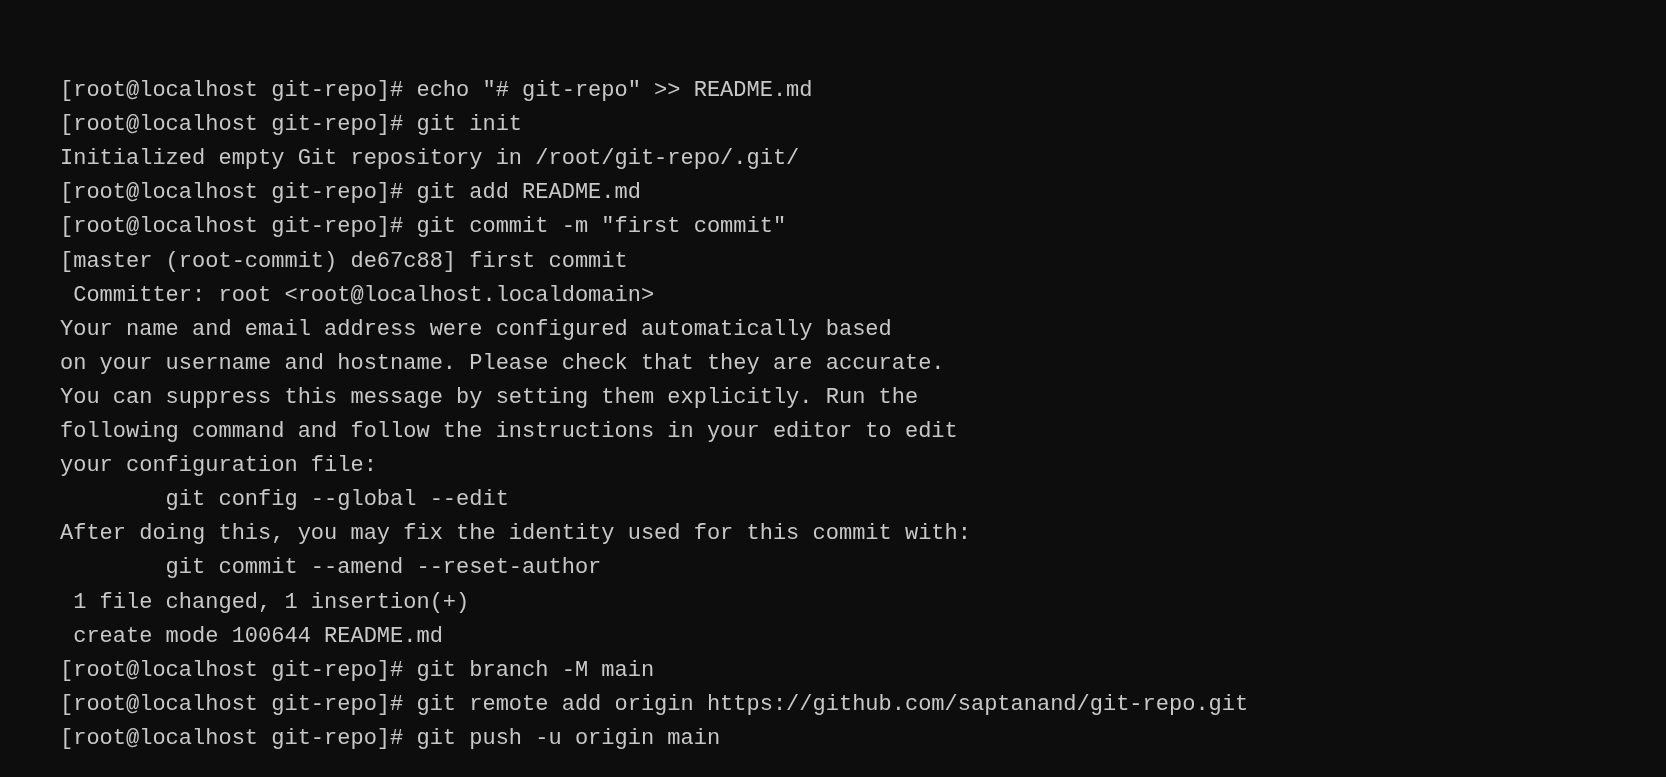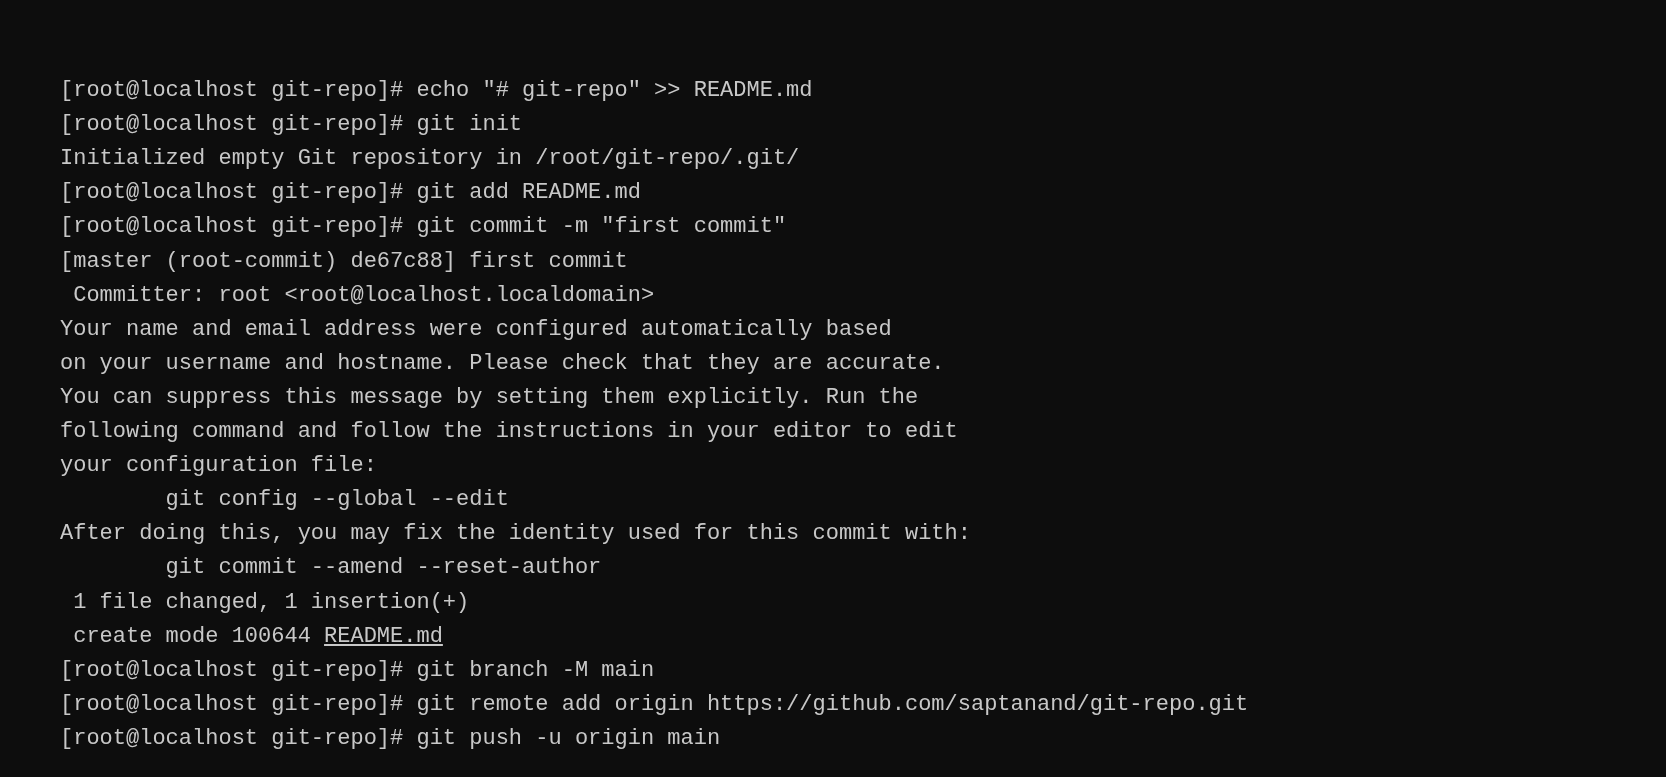--- a/index.html
+++ b/index.html
@@ -25,20 +25,19 @@
       line-height: 1.55;
       color: #c8c8c8;
       white-space: pre;
     }
 
     .line {
       display: block;
     }
 
     .underline {
-      text-decoration: underline;
     }
   </style>
 </head>
 <body>
 
 <div class="terminal">
 <span class="line">[root@localhost git-repo]# echo "# git-repo" &gt;&gt; README.md</span><span class="line">[root@localhost git-repo]# git init</span><span class="line">Initialized empty Git repository in /root/git-repo/.git/</span><span class="line">[root@localhost git-repo]# git add README.md</span><span class="line">[root@localhost git-repo]# git commit -m "first commit"</span><span class="line">[master (root-commit) de67c88] first commit</span><span class="line"> Committer: root &lt;root@localhost.localdomain&gt;</span><span class="line">Your name and email address were configured automatically based</span><span class="line">on your username and hostname. Please check that they are accurate.</span><span class="line">You can suppress this message by setting them explicitly. Run the</span><span class="line">following command and follow the instructions in your editor to edit</span><span class="line">your configuration file:</span><span class="line"></span><span class="line">        git config --global --edit</span><span class="line"></span><span class="line">After doing this, you may fix the identity used for this commit with:</span><span class="line"></span><span class="line">        git commit --amend --reset-author</span><span class="line"></span><span class="line"> 1 file changed, 1 insertion(+)</span><span class="line"> create mode 100644 <span class="underline">README.md</span></span><span class="line">[root@localhost git-repo]# git branch -M main</span><span class="line">[root@localhost git-repo]# git remote add origin https://github.com/saptanand/git-repo.git</span><span class="line">[root@localhost git-repo]# git push -u origin main</span></div>
 
 </body></html>

